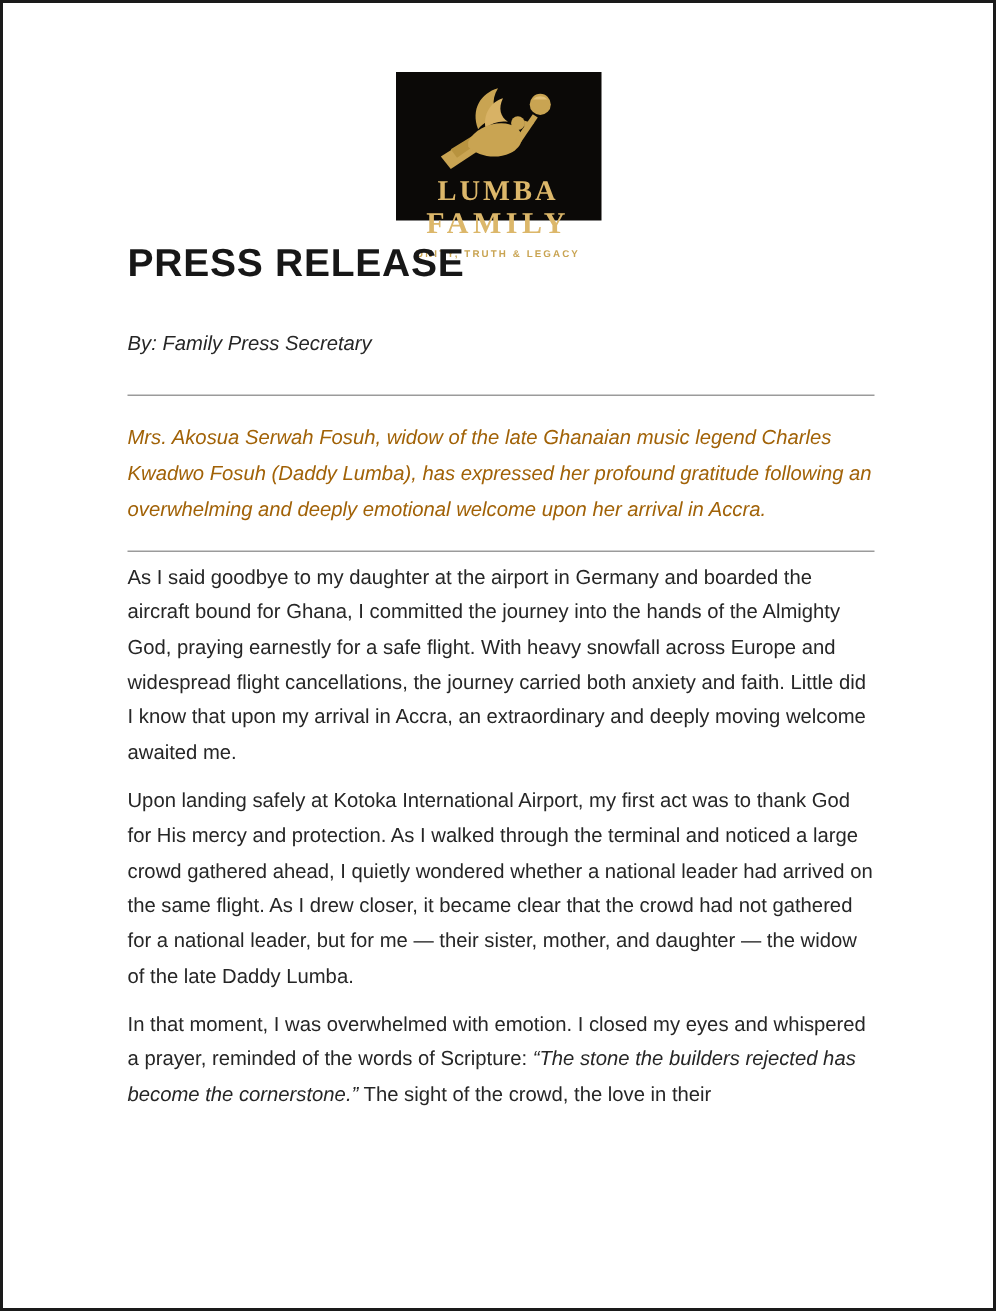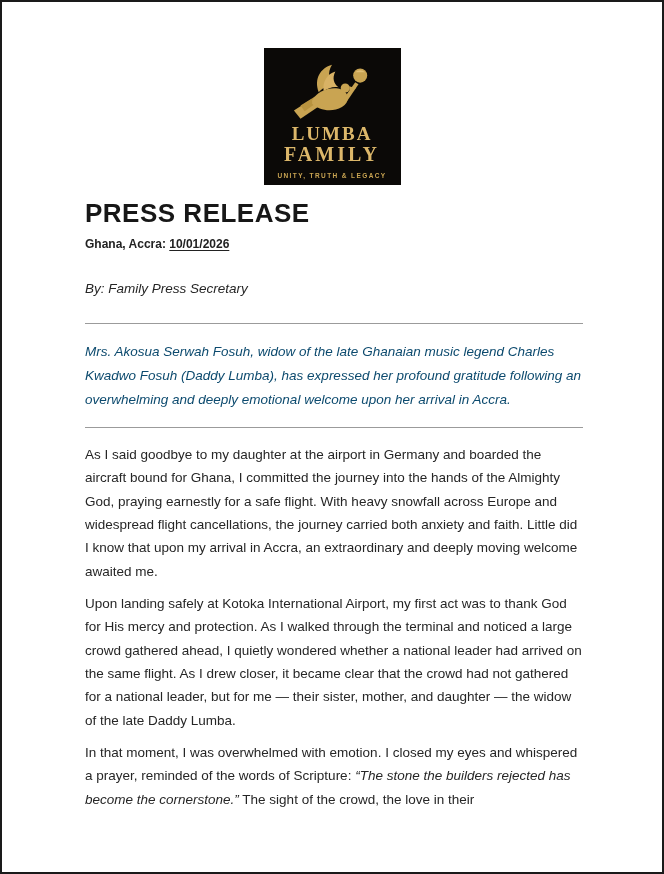--- a/index.html
+++ b/index.html
@@ -10,22 +10,22 @@
   *{margin:0;padding:0;box-sizing:border-box;}
   html,body{width:664px;height:874px;overflow:hidden;}
   body{
     background:var(--page-bg);
     border:2px solid var(--frame-border);
     font-family:"Liberation Sans","DejaVu Sans",sans-serif;
     color:var(--text);
   }
   .logo-wrap{display:flex;justify-content:center;margin-top:46px;}
   .logo-box{
-    width:137px;height:137px;background:var(--logo-bg);
-    display:flex;flex-direction:column;align-items:center;justify-content:center;
+    width:137px;height:99px;background:var(--logo-bg);
+    display:flex;flex-direction:column;align-items:center;justify-content:space-between;
     padding-top:10px;
   }
   .logo-icon{height:58px;display:flex;align-items:center;justify-content:center;}
   .logo-title{
     font-family:"Liberation Serif","DejaVu Serif",serif;
     color:var(--logo-gold-bright);text-align:center;line-height:1.08;
     letter-spacing:2px;font-weight:700;margin-top:2px;
   }
   .logo-title .l1{font-size:19px;display:block;}
   .logo-title .l2{font-size:20px;display:block;letter-spacing:3px;}
@@ -43,24 +43,24 @@
   .dateline{margin-top:8px;font-size:12px;font-weight:700;color:#222;}
   .dateline .date{text-decoration:underline;text-underline-offset:2px;}
   .meta{margin-top:30px;font-size:13.5px;}
   .meta .row{margin-top:0;}
   .meta .row + .row{margin-top:14px;}
   .meta .name, .meta .by{font-style:italic;}
   hr.rule{border:0;border-top:1.6px solid var(--divider);width:100%;}
   .rule-top{margin-top:27px;}
   .rule-mid{margin-top:15px;}
   .lead{
-    margin-top:16px;font-size:13.5px;font-style:italic;line-height:1.78;color:#0c4a6e;
+    margin-top:16px;font-size:13.5px;font-style:italic;line-height:1.78;color:#a16207;
   }
   .body-copy p{font-size:13.5px;line-height:1.73;color:var(--text);}
-  .body-copy p.first{margin-top:15px;}
+  .body-copy p.first{margin-top:5px;}
   .body-copy p + p{margin-top:9px;}
   .scripture{font-style:italic;}
 </style>
 </head>
 <body>
 
 <div class="logo-wrap">
   <div class="logo-box">
     <div class="logo-icon">
       <svg width="84" height="58" viewBox="0 0 100 70" xmlns="http://www.w3.org/2000/svg">
@@ -89,23 +89,20 @@
       <span class="l1">LUMBA</span>
       <span class="l2">FAMILY</span>
     </div>
     <div class="logo-tagline">UNITY, TRUTH &amp; LEGACY</div>
   </div>
 </div>
 
 <div class="content">
   <h1 class="title">PRESS RELEASE</h1>
 
-  <div class="dateline">
-    <span>Ghana, Accra: </span><span class="date">10/01/2026</span>
-  </div>
 
   <div class="meta">
     <div class="row by">
       <span class="by">By: </span><span class="by">Family Press Secretary</span>
     </div>
   </div>
 
   <hr class="rule rule-top">
 
   <p class="lead">Mrs. Akosua Serwah Fosuh, widow of the late Ghanaian music legend Charles Kwadwo Fosuh (Daddy Lumba), has expressed her profound gratitude following an overwhelming and deeply emotional welcome upon her arrival in Accra.</p>

